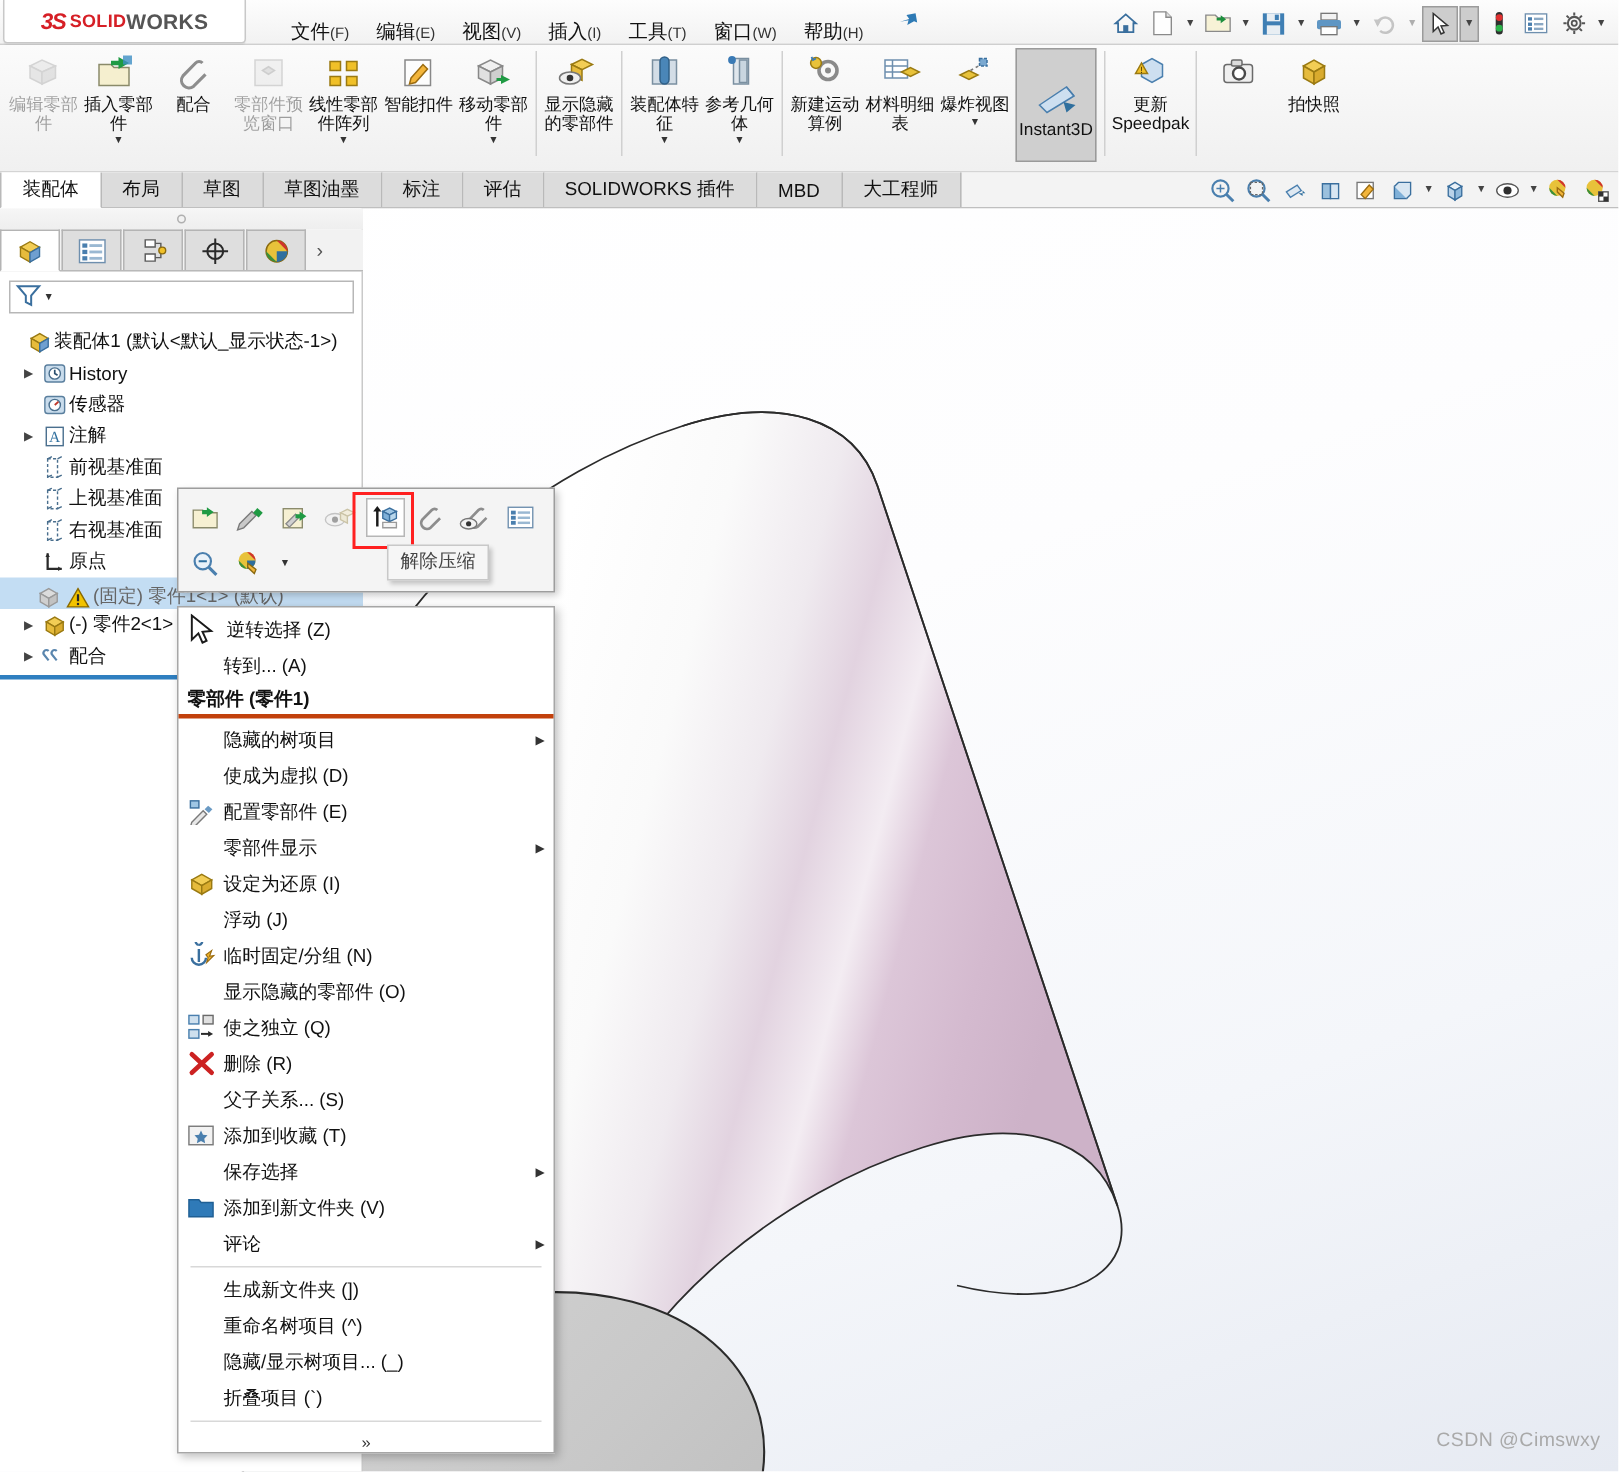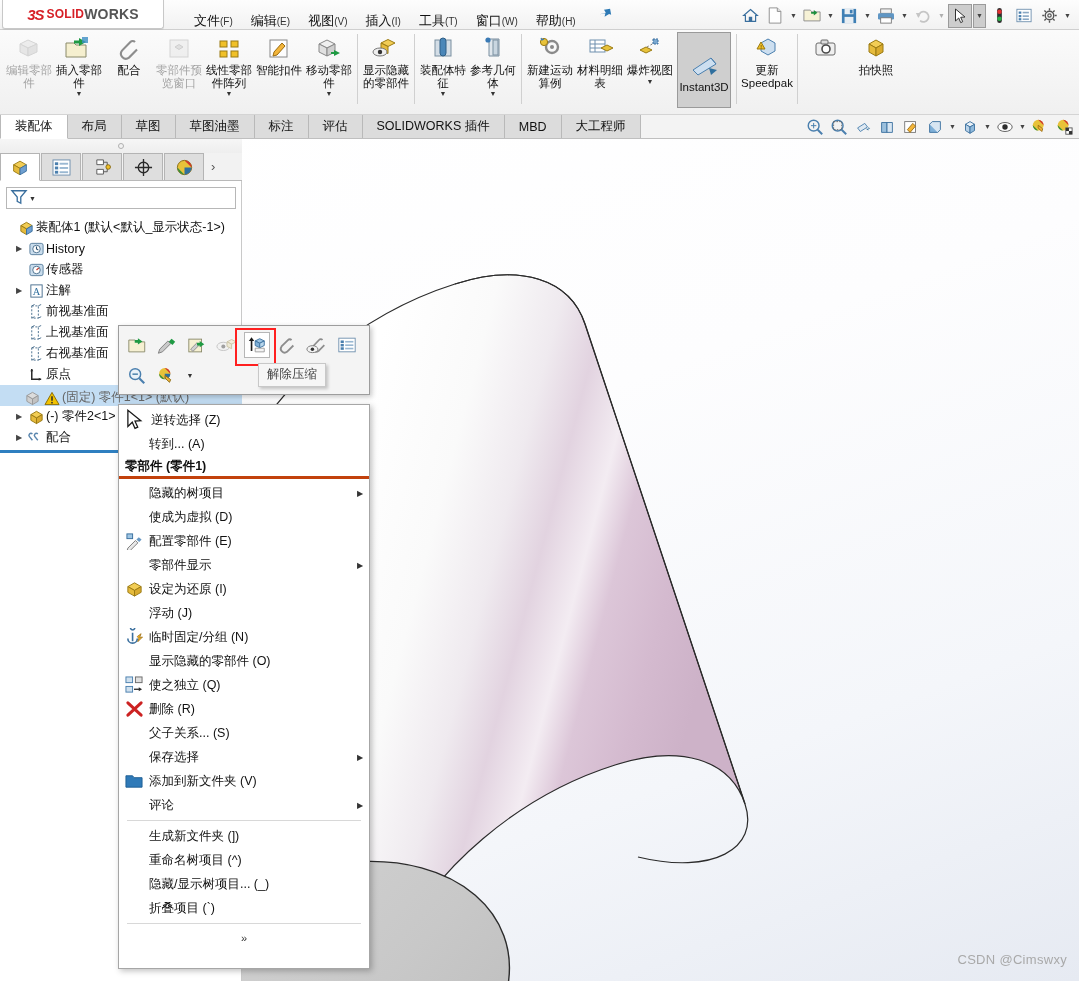--- a/index.html
+++ b/index.html
@@ -993,20 +993,30 @@
       <div class="mlabel">删除 (R)</div>
       <div class="msub"></div>
     </div>
 
     <div class="mrow">
       <div class="micon"></div>
       <div class="mlabel">父子关系... (S)</div>
       <div class="msub"></div>
     </div>
 
+    <div class="mrow">
+      <div class="micon">
+        <svg width="20" height="18" viewBox="0 0 21 19">
+            <rect x="2" y="3" width="17" height="13" fill="#f2f2f2" stroke="#7a7a7a"></rect>
+            <path d="M10.5 6 l1.4 2.9 3.2 .5 -2.3 2.3 .6 3.2 -2.9-1.6 -2.9 1.6 .6-3.2 -2.3-2.3 3.2-.5 z" fill="#4a7fae"></path>
+          </svg>
+      </div>
+      <div class="mlabel">添加到收藏 (T)</div>
+      <div class="msub"></div>
+    </div>
 
     <div class="mrow">
       <div class="micon"></div>
       <div class="mlabel">保存选择</div>
       <div class="msub">▶</div>
     </div>
 
     <div class="mrow">
       <div class="micon">
         <svg width="20" height="18" viewBox="0 0 21 19">

